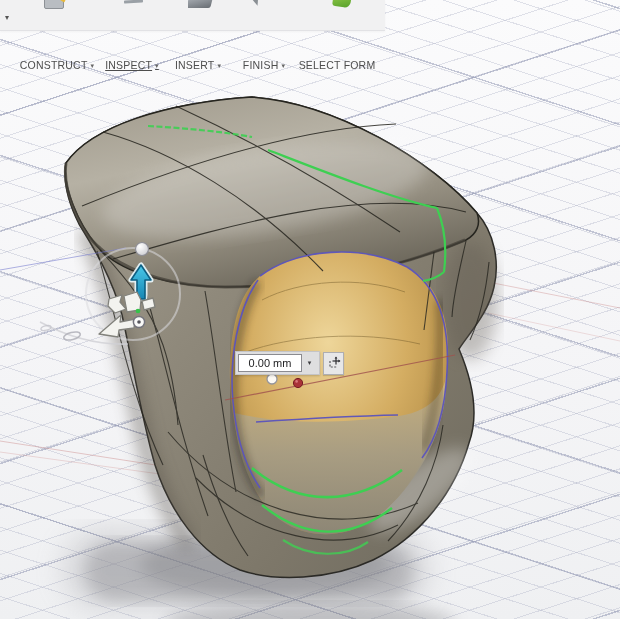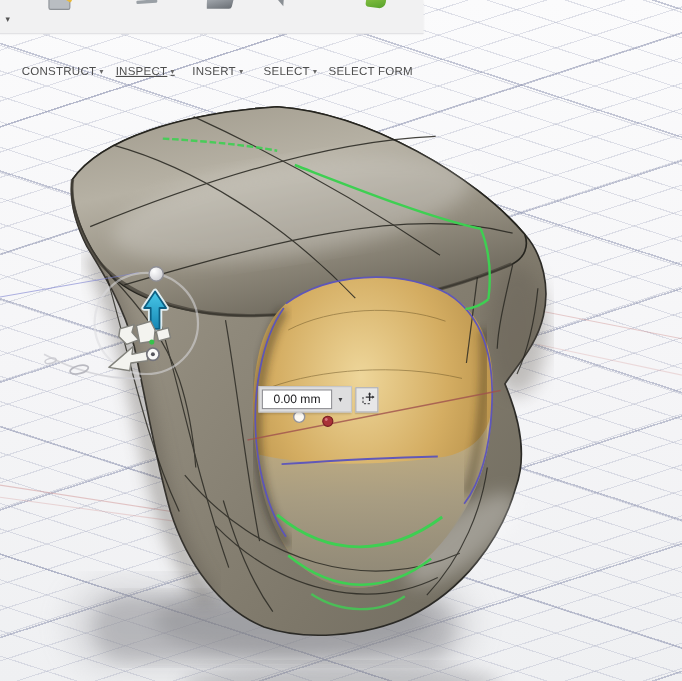--- a/index.html
+++ b/index.html
@@ -255,21 +255,21 @@
     </div>
     <div class="tb-item" style="left:102px;width:60px;text-decoration:underline;">
       <span>INSPECT</span>
       <span class="tb-caret">▾</span>
     </div>
     <div class="tb-item" style="left:170px;width:56px;">
       <span>INSERT</span>
       <span class="tb-caret">▾</span>
     </div>
     <div class="tb-item" style="left:236px;width:56px;">
-      <span>SELECT</span>
+      <span>FINISH</span>
       <span class="tb-caret">▾</span>
     </div>
     <div class="tb-item" style="left:300px;width:74px;">
       <span>SELECT FORM</span>
     </div>
   </div>
 
   <div class="val-wrap">
     <div class="val-panel">
       <div class="val-field">0.00 mm</div>

